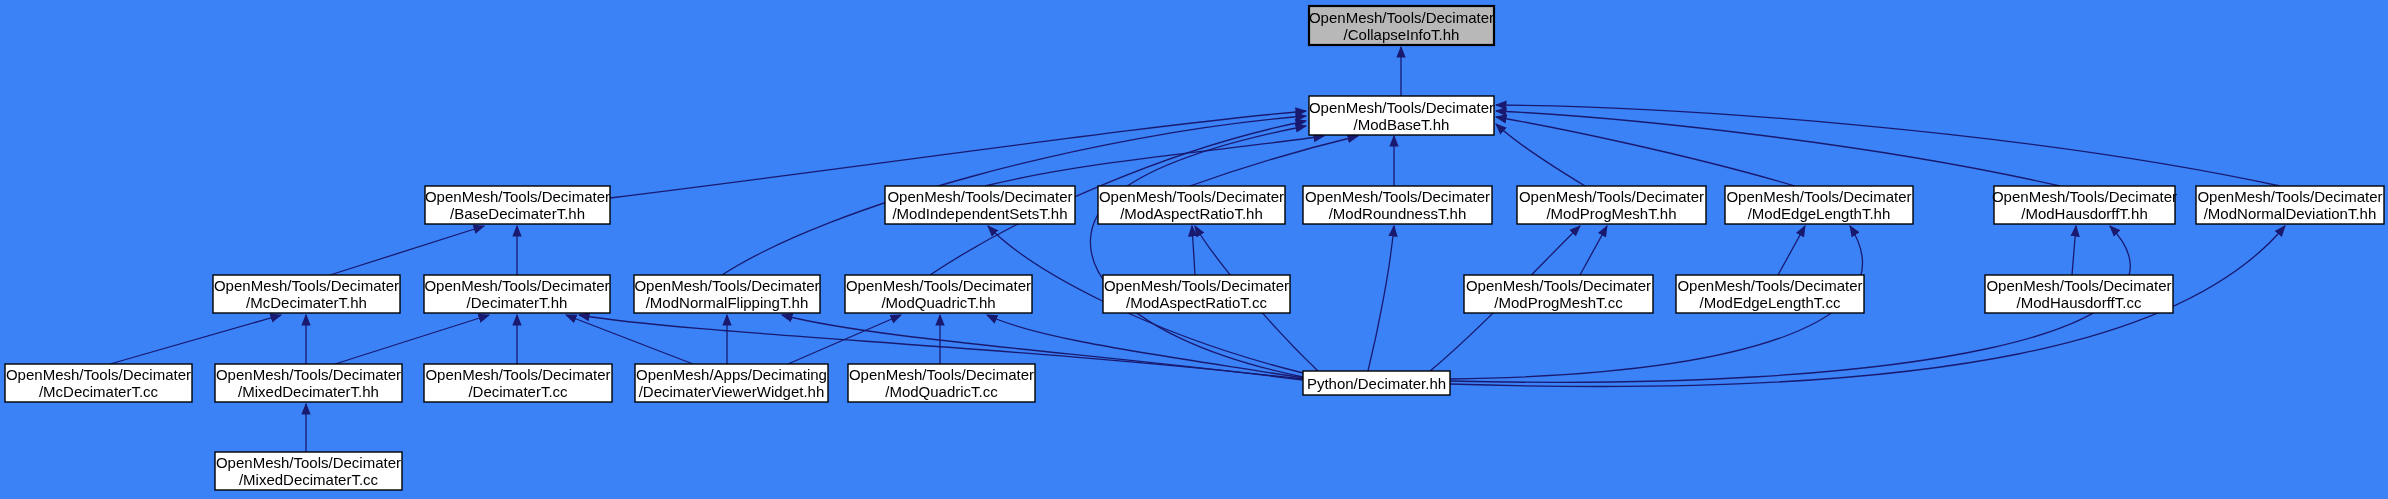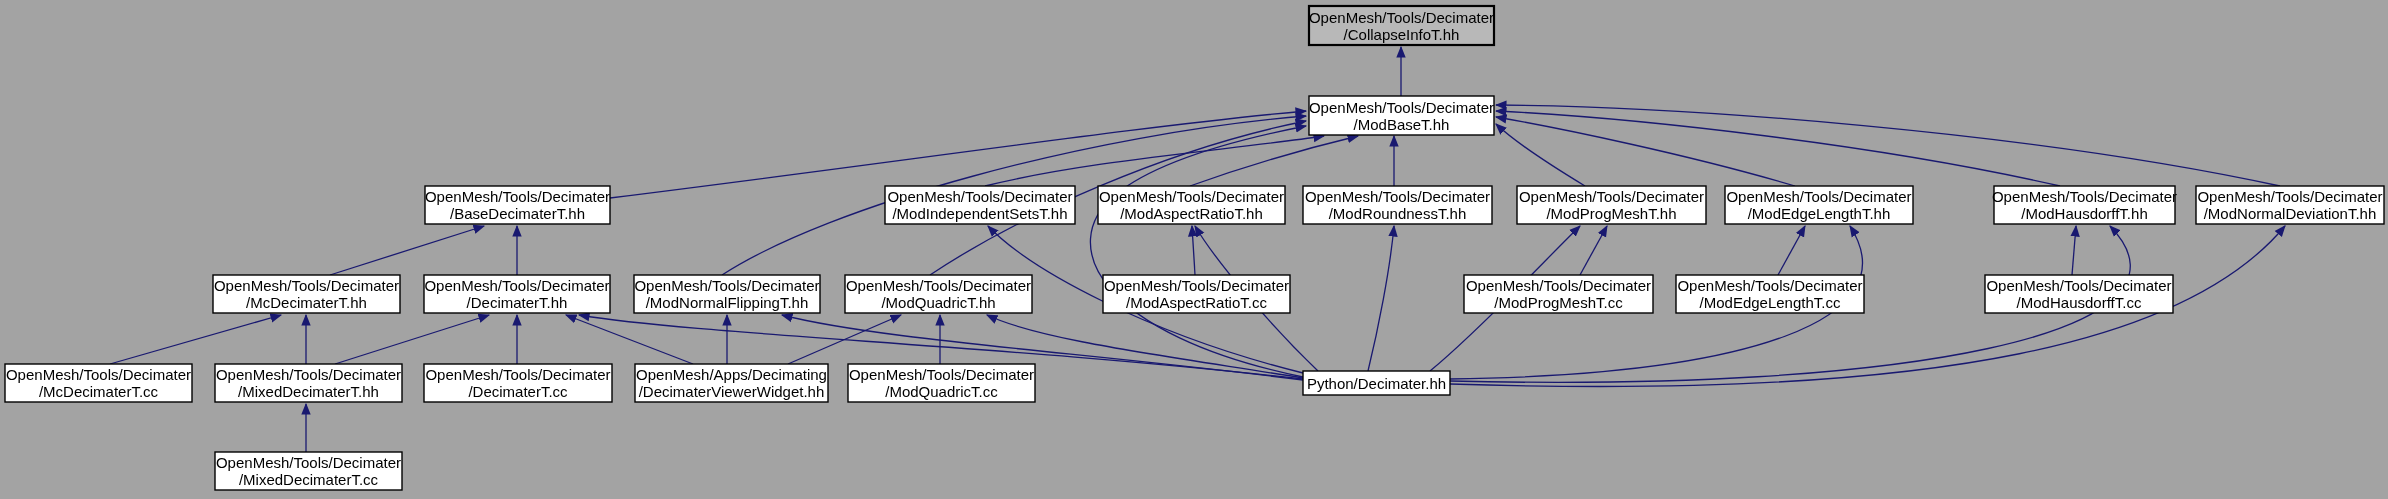--- a/index.html
+++ b/index.html
@@ -1,17 +1,17 @@
 <!DOCTYPE html>
 <html><head>
 <meta charset="utf-8">
 <style>
   html,body{margin:0;padding:0;background:#ffffff;}
   body{font-family:"Liberation Sans", sans-serif;}
-  #graph-wrap{position:relative;width:2388px;height:499px;background:#a3a3a3;overflow:hidden;}
+  #graph-wrap{position:relative;width:2388px;height:499px;background:#3b82f6;overflow:hidden;}
   svg{display:block;}
   .node-rect{fill:#ffffff;stroke:#000000;stroke-width:1.4;}
   .node-rect.root{fill:#b8b8b8;stroke:#000000;stroke-width:2.2;}
   .node-text{fill:#000000;font-size:15px;text-anchor:middle;font-family:"Liberation Sans", sans-serif;}
   .edge{fill:none;stroke:#191970;stroke-width:1.3;}
   .node-group{cursor:pointer;}
 </style>
 </head>
 <body>
 

